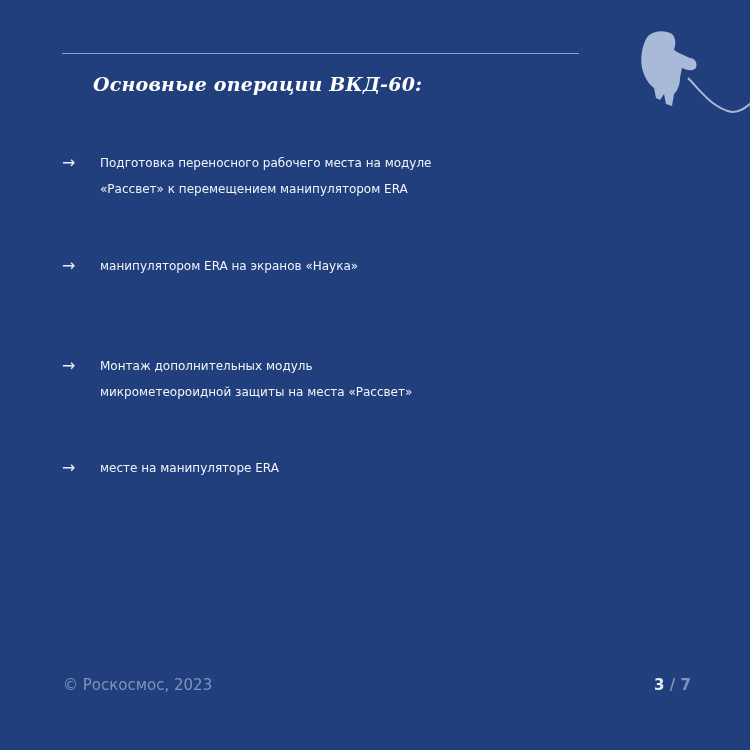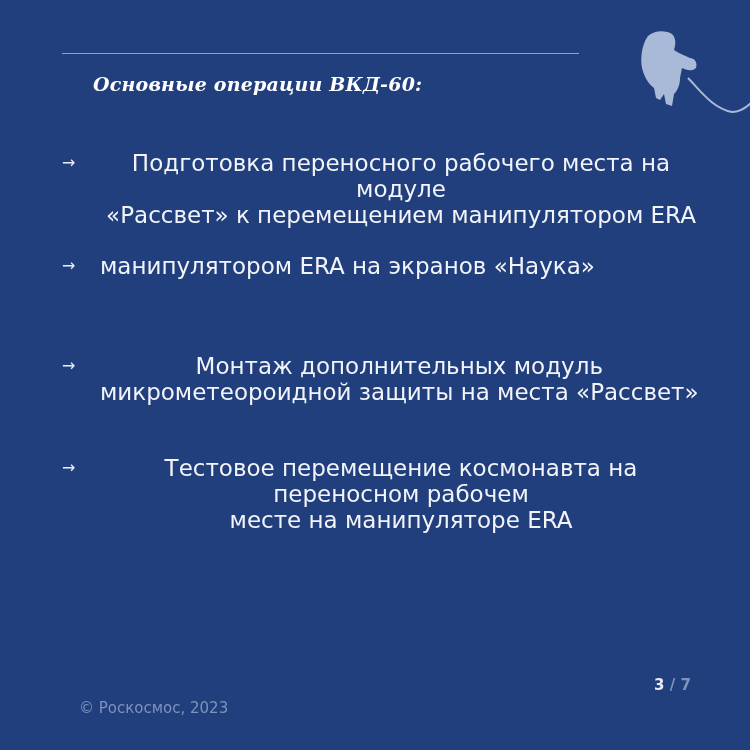--- a/index.html
+++ b/index.html
@@ -2,22 +2,22 @@
 <html><head>
 <meta charset="utf-8">
 <style>
   html, body { margin:0; padding:0; }
   body { width:750px; height:750px; background:#213f7d; position:relative; overflow:hidden; font-family:"DejaVu Sans", sans-serif; color:#fff; }
   .topline { position:absolute; left:62px; top:53px; width:517px; height:1px; background:#8ea3c9; }
   .title { position:absolute; left:62px; top:73px; font-family:"DejaVu Serif", serif; font-style:italic; font-weight:bold; font-size:19px; color:#fff; letter-spacing:0.2px;margin-left:31px; }
   .astro { position:absolute; left:620px; top:28px; width:130px; height:90px; }
   .item { position:absolute; left:62px; width:640px; display:flex; }
   .arrow { width:38px; flex:none; font-size:16px; line-height:26px; color:#e8ecf5; }
-  .text { font-size:23px; line-height:26px; color:#f2f4f9;text-align:center; }
-  .footer-left { position:absolute; left:79px; top:676px; font-size:15px; color:#7f93bd;margin-top:23px; }
+  .text { font-size:12px; line-height:26px; color:#f2f4f9; }
+  .footer-left { position:absolute; left:63px; top:676px; font-size:15px; color:#7f93bd; }
   .footer-right { position:absolute; left:654px; top:676px; font-size:15px; color:#7f93bd;font-weight:bold; }
   .footer-right .cur { color:#e6ebf5; }
 </style>
 </head>
 <body>
 
 <div class="topline"></div>
 <div class="title">Основные операции ВКД-60:</div>
 
 <svg class="astro" viewBox="0 0 130 90">
@@ -41,19 +41,18 @@
 <div class="item" style="top:353px;">
   <span class="arrow">→</span>
   <div class="text">
       <div>Монтаж дополнительных модуль</div>
       <div>микрометеороидной защиты на места «Рассвет»</div>
     </div>
 </div>
 <div class="item" style="top:455px;">
   <span class="arrow">→</span>
   <div class="text">
-      <div>Тестовое перемещение космонавта на переносном рабочем</div>
       <div>месте на манипуляторе ERA</div>
     </div>
 </div>
 
 <div class="footer-left">© Роскосмос, 2023</div>
 <div class="footer-right"><span class="cur">3</span><span> / </span><span>7</span></div>
 
 </body></html>

